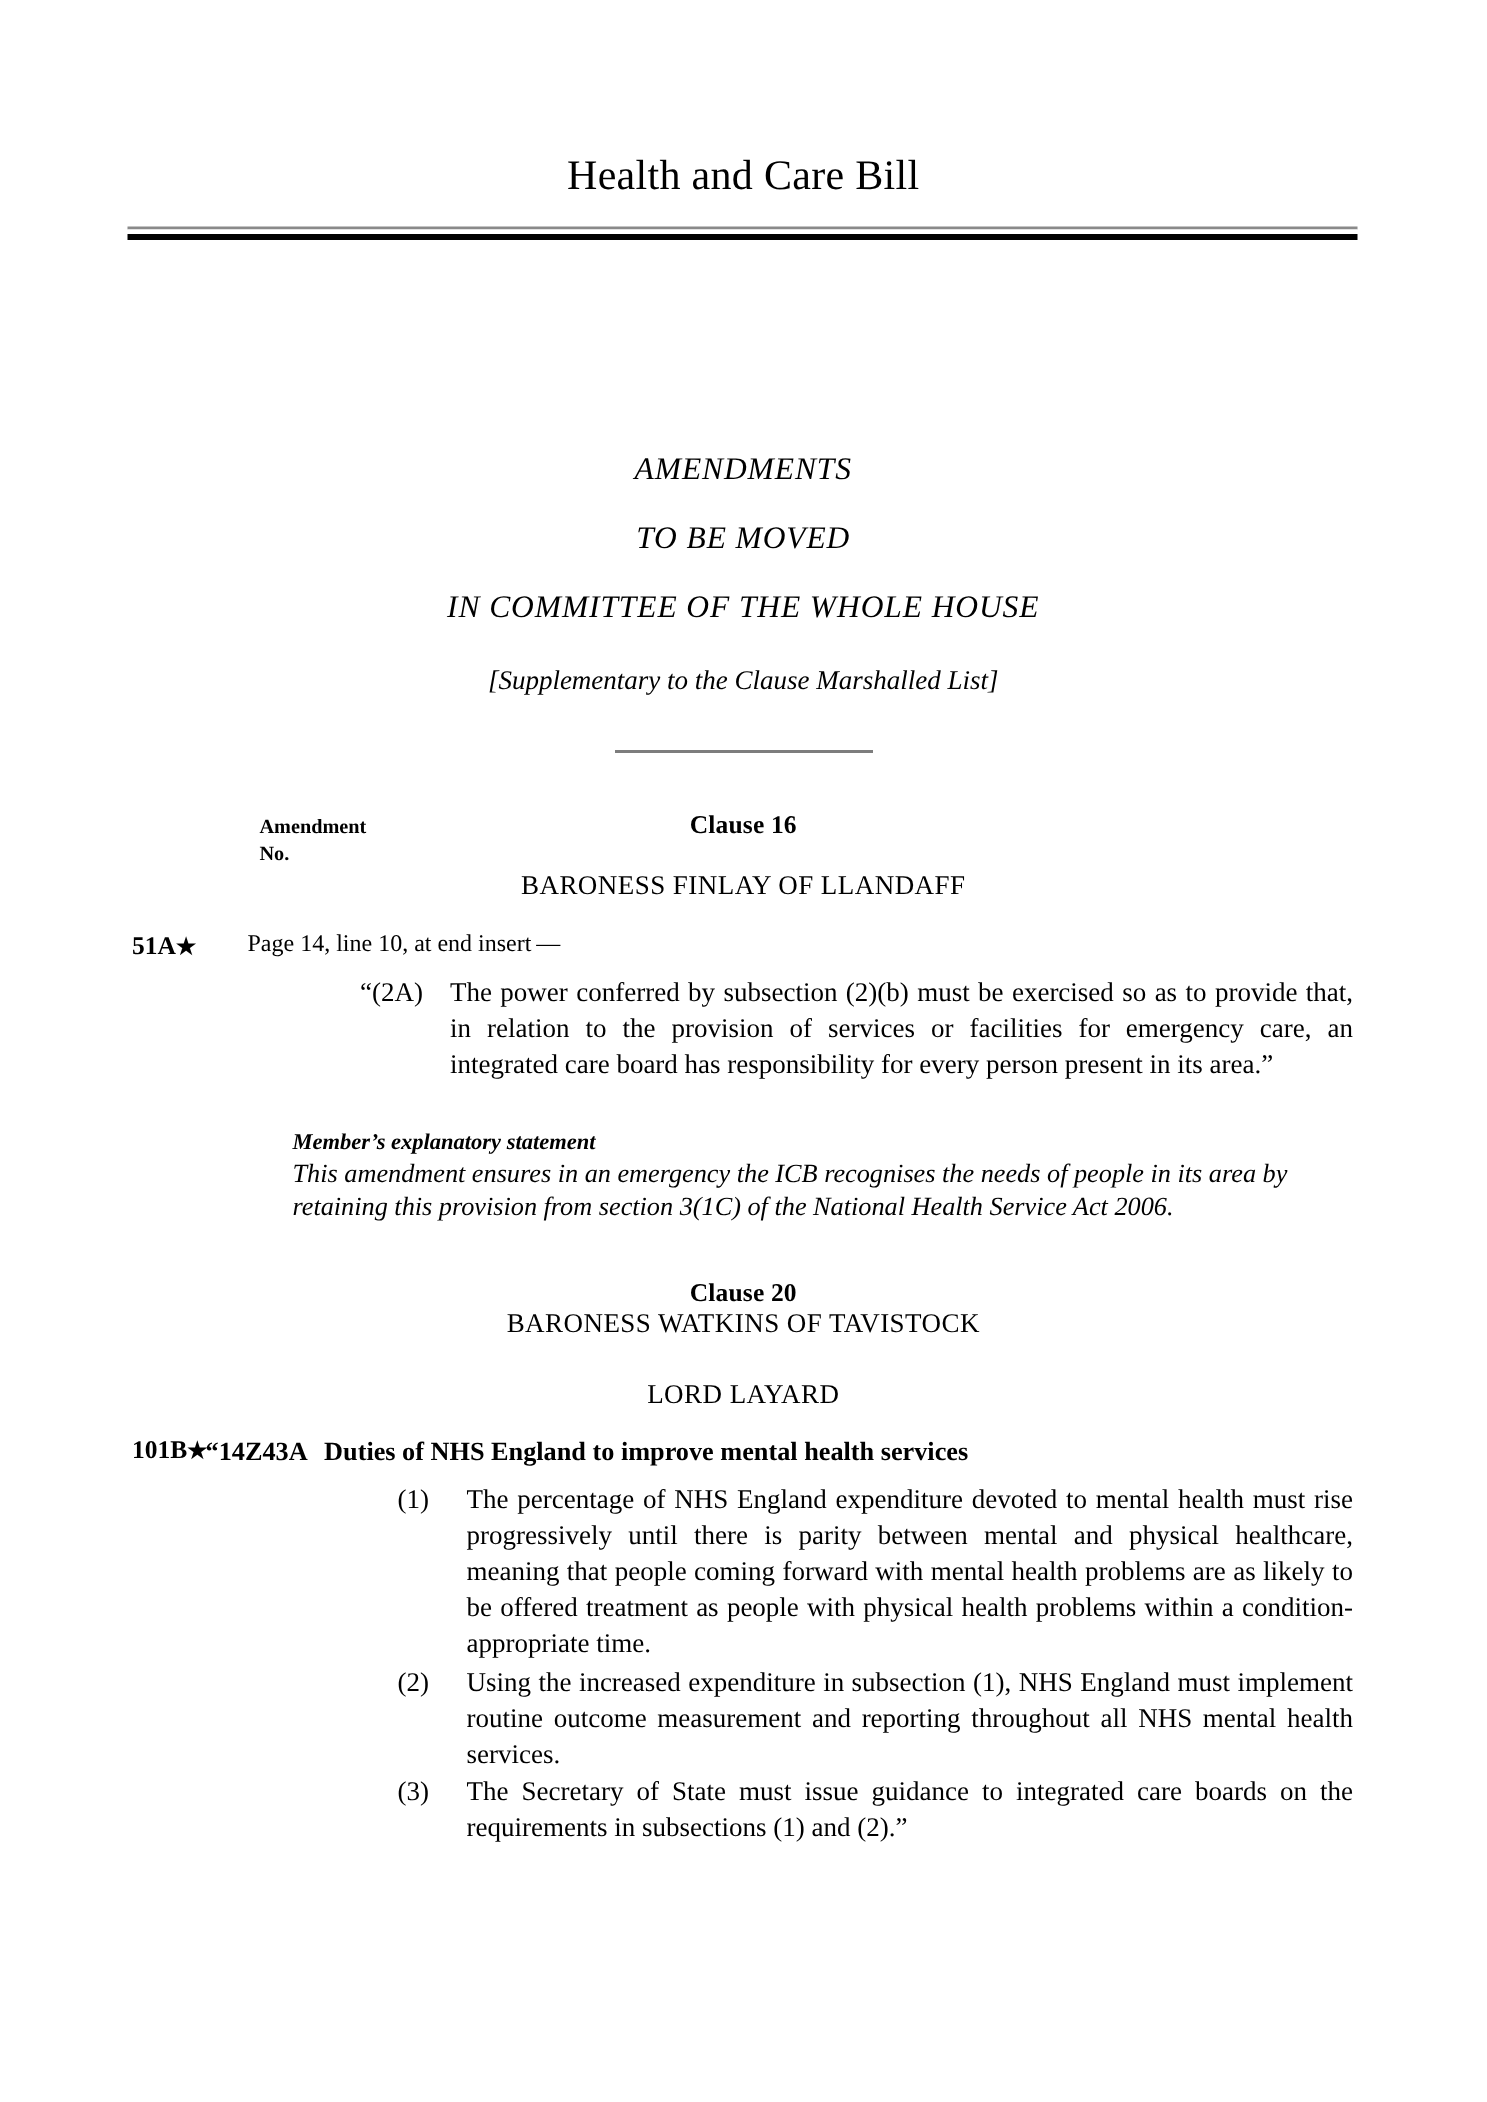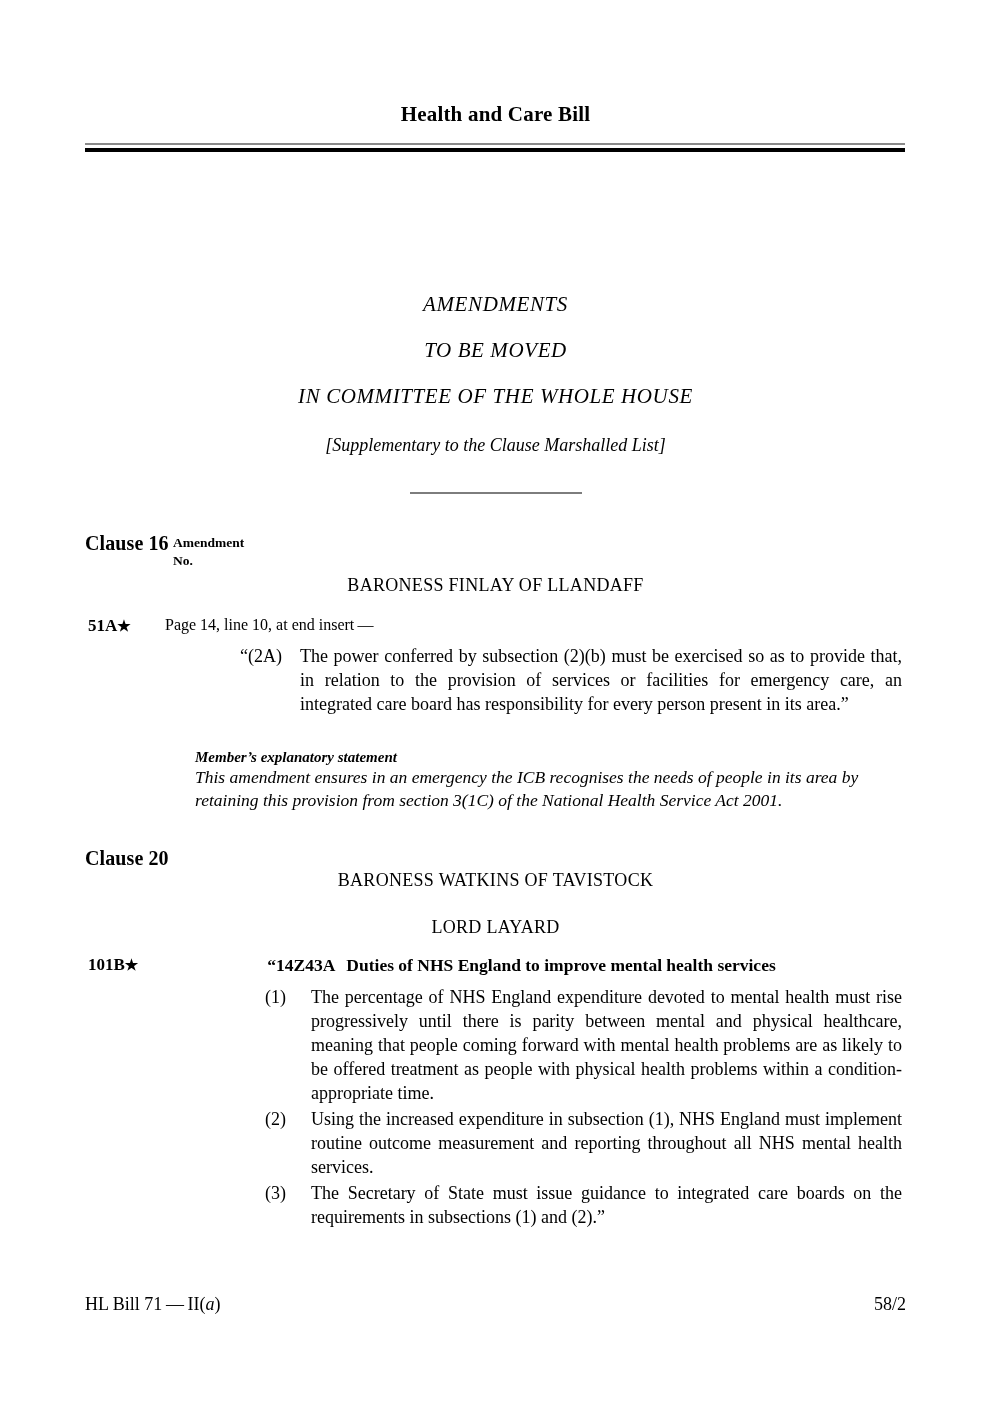--- a/index.html
+++ b/index.html
@@ -20,22 +20,22 @@
     position: relative;
     width: 991px;
     height: 1401px;
     box-sizing: border-box;
     padding: 0 85px;
   }
 
   
   .doc-title {
     text-align: center;
-    font-size: 21px;
-    font-weight: bold;
+    font-size: 28px;
+    font-weight: normal;
     letter-spacing: 0.2px;
     padding-top: 103px;
     line-height: 1.1;
   }
 
   .title-rule {
     margin-top: 17px;
     width: 820px;
   }
   .title-rule .rule-thin {
@@ -77,21 +77,22 @@
   
   .amend-col-label {
     position: absolute;
     left: 88px;
     font-size: 13.5px;
     font-weight: bold;
     line-height: 1.33;
   }
 
   .clause-head {
-    font-size: 20px;
+    text-align: center;
+    font-size: 17px;
     font-weight: bold;
     letter-spacing: 0.1px;
     margin-top: 36px;
   }
 
   .member-name {
     text-align: center;
     font-size: 18px;
     letter-spacing: 0.3px;
     line-height: 1.22;
@@ -166,21 +167,20 @@
     font-size: 17.5px;
     font-style: italic;
     line-height: 1.3;
     text-align: left;
   }
 
   .new-section-head {
     margin-left: 52px;
     font-size: 17.5px;
     font-weight: bold;
-    text-align: center;
   }
   .new-section-head .sec-num {
     margin-right: 11px;
   }
 
   
   .footer {
     position: absolute;
     left: 85px;
     right: 85px;
@@ -226,21 +226,21 @@
       <div class="amend-num"><span>51A</span><span class="star">★</span></div>
       <div class="amend-lead">Page 14, line 10, at end insert —</div>
     </div>
 
     <div class="quote-block" style="margin-top:11px;">
       <span class="marker">“(2A)</span>
       <span>The power conferred by subsection (2)(b) must be exercised so as to provide that, in relation to the provision of services or facilities for emergency care, an integrated care board has responsibility for every person present in its area.”</span>
     </div>
 
     <div class="expl-title" style="margin-top:32px;">Member’s explanatory statement</div>
-    <div class="expl-body">This amendment ensures in an emergency the ICB recognises the needs of people in its area by retaining this provision from section 3(1C) of the National Health Service Act 2001.</div>
+    <div class="expl-body">This amendment ensures in an emergency the ICB recognises the needs of people in its area by retaining this provision from section 3(1C) of the National Health Service Act 2006.</div>
   </div>
 
   <div style="position:relative; margin-top:34px;">
 
     <div class="clause-head">Clause 20</div>
 
     <div class="member-name">BARONESS WATKINS OF TAVISTOCK</div>
     <div class="member-name" style="margin-top:25px;">LORD LAYARD</div>
 
     <div class="amend-row" style="margin-top:16px;">
@@ -260,18 +260,14 @@
       <span class="marker">(2)</span>
       <span>Using the increased expenditure in subsection (1), NHS England must implement routine outcome measurement and reporting throughout all NHS mental health services.</span>
     </div>
 
     <div class="sub-block">
       <span class="marker">(3)</span>
       <span>The Secretary of State must issue guidance to integrated care boards on the requirements in subsections (1) and (2).”</span>
     </div>
   </div>
 
-  <div class="footer">
-    <div><span>HL Bill 71 — II(</span><span style="font-style:italic;">a</span><span>)</span></div>
-    <div>58/2</div>
-  </div>
 
 </div>
 
 </body></html>

